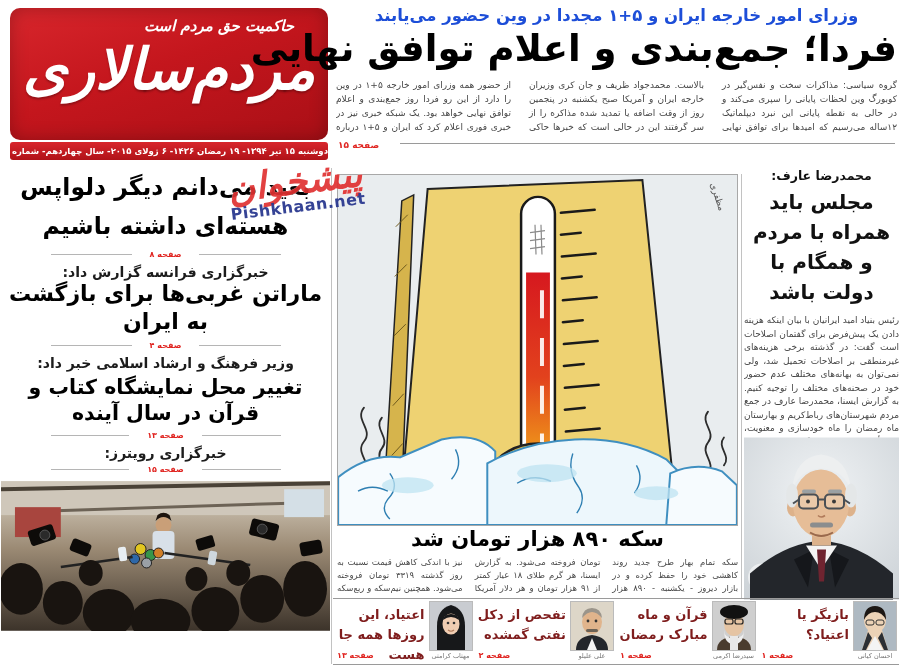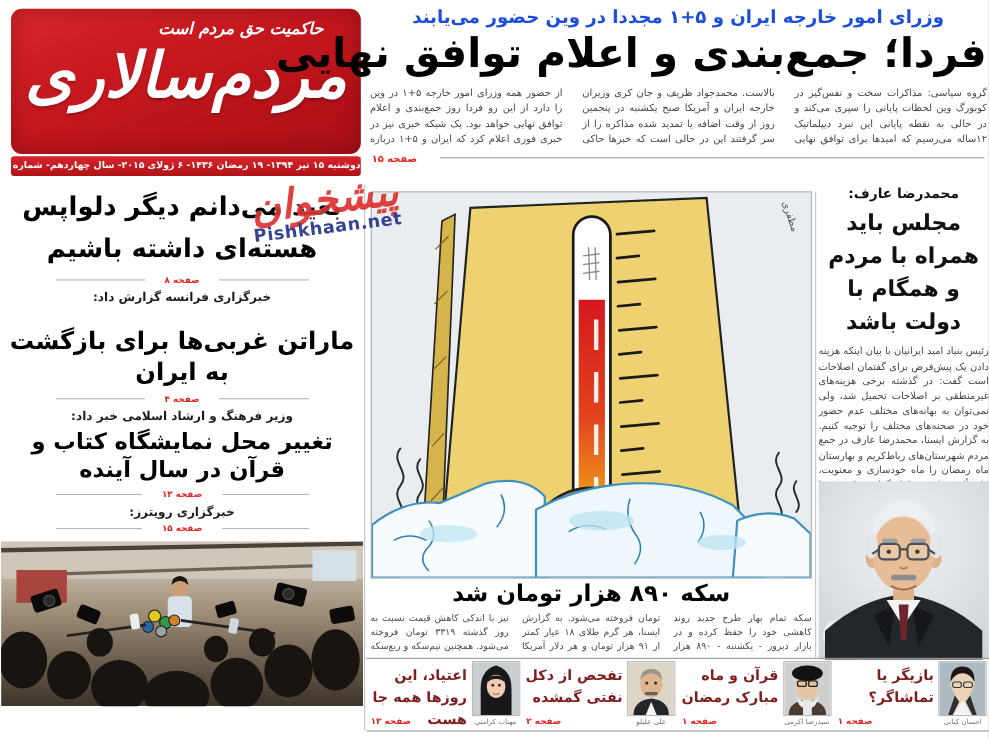--- a/index.html
+++ b/index.html
@@ -43,26 +43,26 @@
   
   .watermark{position:absolute;left:228px;top:160px;z-index:60;transform:rotate(-7deg);text-align:center;pointer-events:none;}
   .wm-fa{font-size:37px;font-weight:bold;font-style:italic;color:#e03131;opacity:.92;text-shadow:0 0 1px #fff;}
   .wm-en{font-size:16px;font-weight:bold;color:#2b3990;letter-spacing:.5px;margin-top:-6px;opacity:.95;}
   
   .left-col{position:absolute;left:1px;top:166px;width:329px;}
   .kicker-sm{text-align:center;font-weight:bold;color:#1c1c1c;}
   .k1{font-size:13px;line-height:1.25;margin-top:2px;}
   .hl{text-align:center;font-weight:bold;color:#000;}
   .hl1{font-size:23.5px;line-height:1.65;margin-top:2px;}
-  .hl2{font-size:22px;line-height:1.3;margin-top:20px;}
+  .hl2{font-size:22px;line-height:1.3;margin-top:0;}
   .hl3{font-size:20.5px;line-height:1.3;margin-top:3px;}
   .sep{display:flex;align-items:center;justify-content:center;gap:18px;height:13px;margin:2px auto 1px auto;width:230px;}
   .sep .sline{flex:1;border-top:1.5px solid #b5b5b5;}
   .sep .pageref{font-size:8px;}
-  .k2{font-size:11px;margin-top:3px;}
+  .k2{font-size:14px;margin-top:3px;}
   .press-photo{display:block;width:329px;height:150px;margin-top:5px;}
   
   .cartoon-box{
     position:absolute;left:337px;top:174px;width:401px;height:352px;
     border:1px solid #a8a8a8;background:#e9edef;box-sizing:border-box;
   }
   .cartoon-box svg{display:block;width:100%;height:100%;}
   .cartoon-sig{position:absolute;right:10px;top:34px;font-size:9px;color:#555;transform:rotate(72deg);transform-origin:right top;}
   .coin-headline{position:absolute;left:337px;top:527px;width:401px;text-align:center;font-size:21px;font-weight:bold;color:#000;}
   .coin-body{
@@ -363,21 +363,21 @@
           <rect width="42" height="48" fill="#aeb9c2"></rect>
           <path d="M21,6 Q32,6 32,18 Q32,24 28,28 L34,48 L8,48 L14,28 Q10,24 10,18 Q10,6 21,6 Z" fill="#ecd2b6"></path>
           <path d="M10,18 Q10,4 21,4 Q32,4 32,18 Q28,10 21,10 Q14,10 10,18 Z" fill="#1c1714"></path>
           <rect x="12" y="18" width="8" height="5" rx="2" fill="none" stroke="#333" stroke-width="1"></rect>
           <rect x="22" y="18" width="8" height="5" rx="2" fill="none" stroke="#333" stroke-width="1"></rect>
           <polygon points="13,48 21,34 29,48" fill="#f4f4f4"></polygon>
           <path d="M8,48 L14,30 L18,36 L12,48 Z" fill="#2b2f35"></path>
           <path d="M34,48 L28,30 L24,36 L30,48 Z" fill="#2b2f35"></path>
         </svg>
       </div>
-      <div class="strip-headline">بازیگر یا تماشاگر؟</div>
+      <div class="strip-headline">بازیگر یا اعتیاد؟</div>
       <div class="strip-name">احسان کیانی</div>
       <div class="strip-page pageref">صفحه ۱</div>
     </div>
 
     <div class="strip-item">
       <div class="strip-photo">
         <svg viewBox="0 0 42 48">
           <rect width="42" height="48" fill="#cfcfcf"></rect>
           <path d="M4,48 Q4,36 21,34 Q38,36 38,48 Z" fill="#4a3c2e"></path>
           <ellipse cx="21" cy="22" rx="10" ry="12" fill="#e5c4a3"></ellipse>

